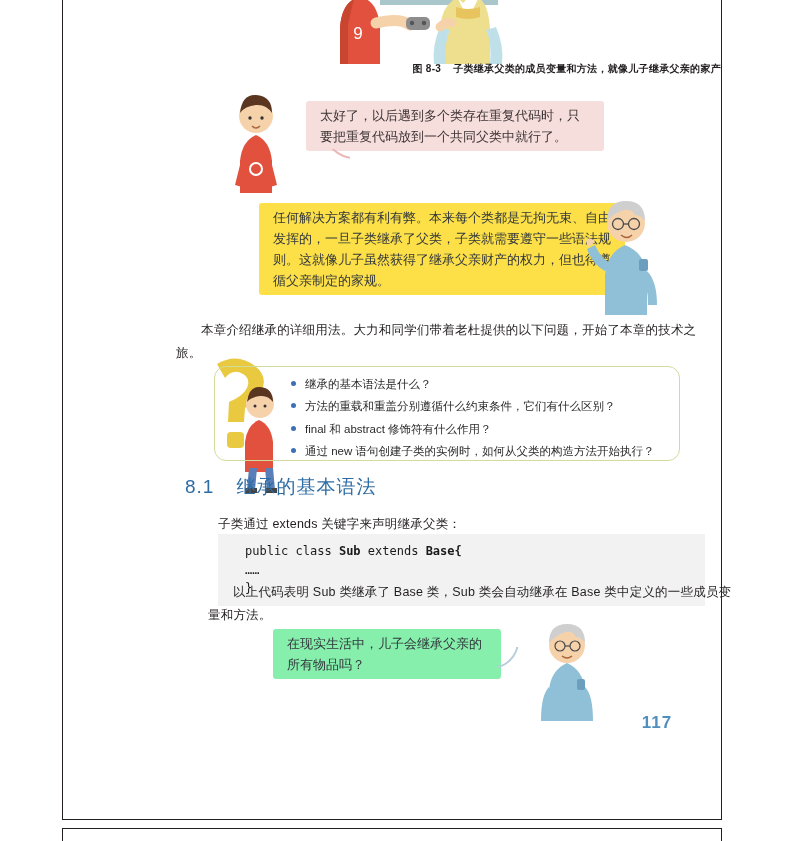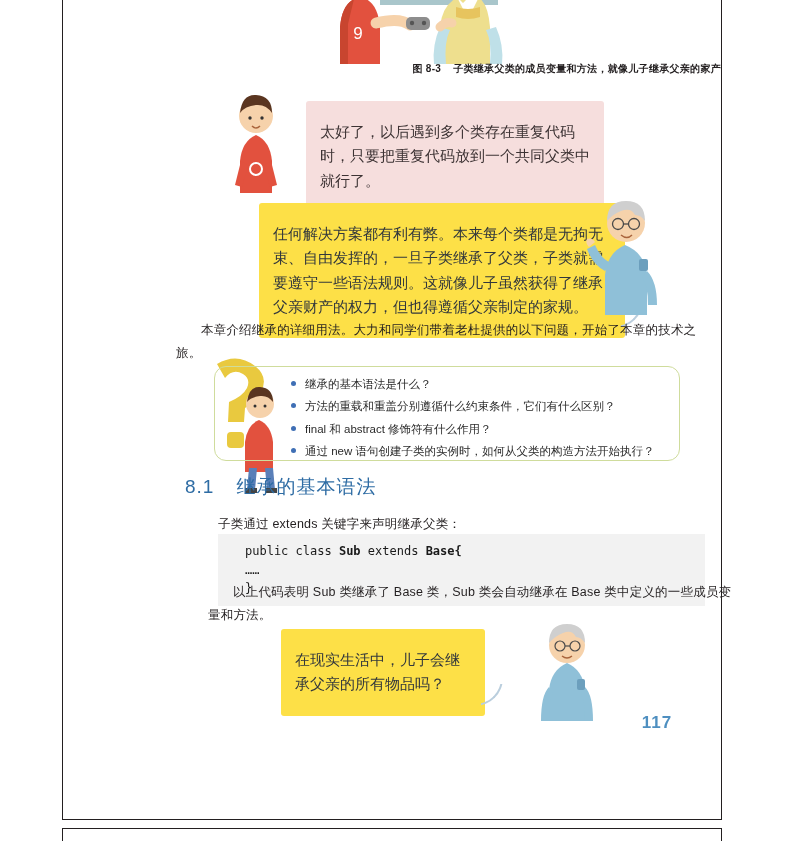--- a/index.html
+++ b/index.html
@@ -64,23 +64,23 @@
     color: #231f20;
     letter-spacing: 0.3px;
   }
   .fig-caption .num { margin-right: 12px; }
 
   
   .balloon {
     position: absolute;
     box-sizing: border-box;
     border-radius: 3px;
-    font-size: 15px;
+    font-size: 13px;
     line-height: 1.62;
-    padding: 19px 14px;
+    padding: 4px 14px;
   }
   .balloon.pink {
     left: 243px;
     top: 100px;
     width: 298px;
     background: #f6dedd;
     color: #3d3334;
   }
   .balloon.pink .tail {
     position: absolute;
@@ -103,24 +103,24 @@
     border-right: none;
   }
   .balloon.blue {
     left: 196px;
     top: 202px;
     width: 366px;
     background: #fde047;
     color: #32373c;
   }
   .balloon.blue2 {
-    left: 218px;
+    left: 210px;
     top: 628px;
-    width: 204px;
-    background: #fde047;
+    width: 228px;
+    background: #86efac;
     color: #32373c;
   }
   .balloon .tail-r {
     position: absolute;
     right: -20px;
     bottom: 8px;
     width: 24px;
     height: 24px;
     overflow: hidden;
   }

